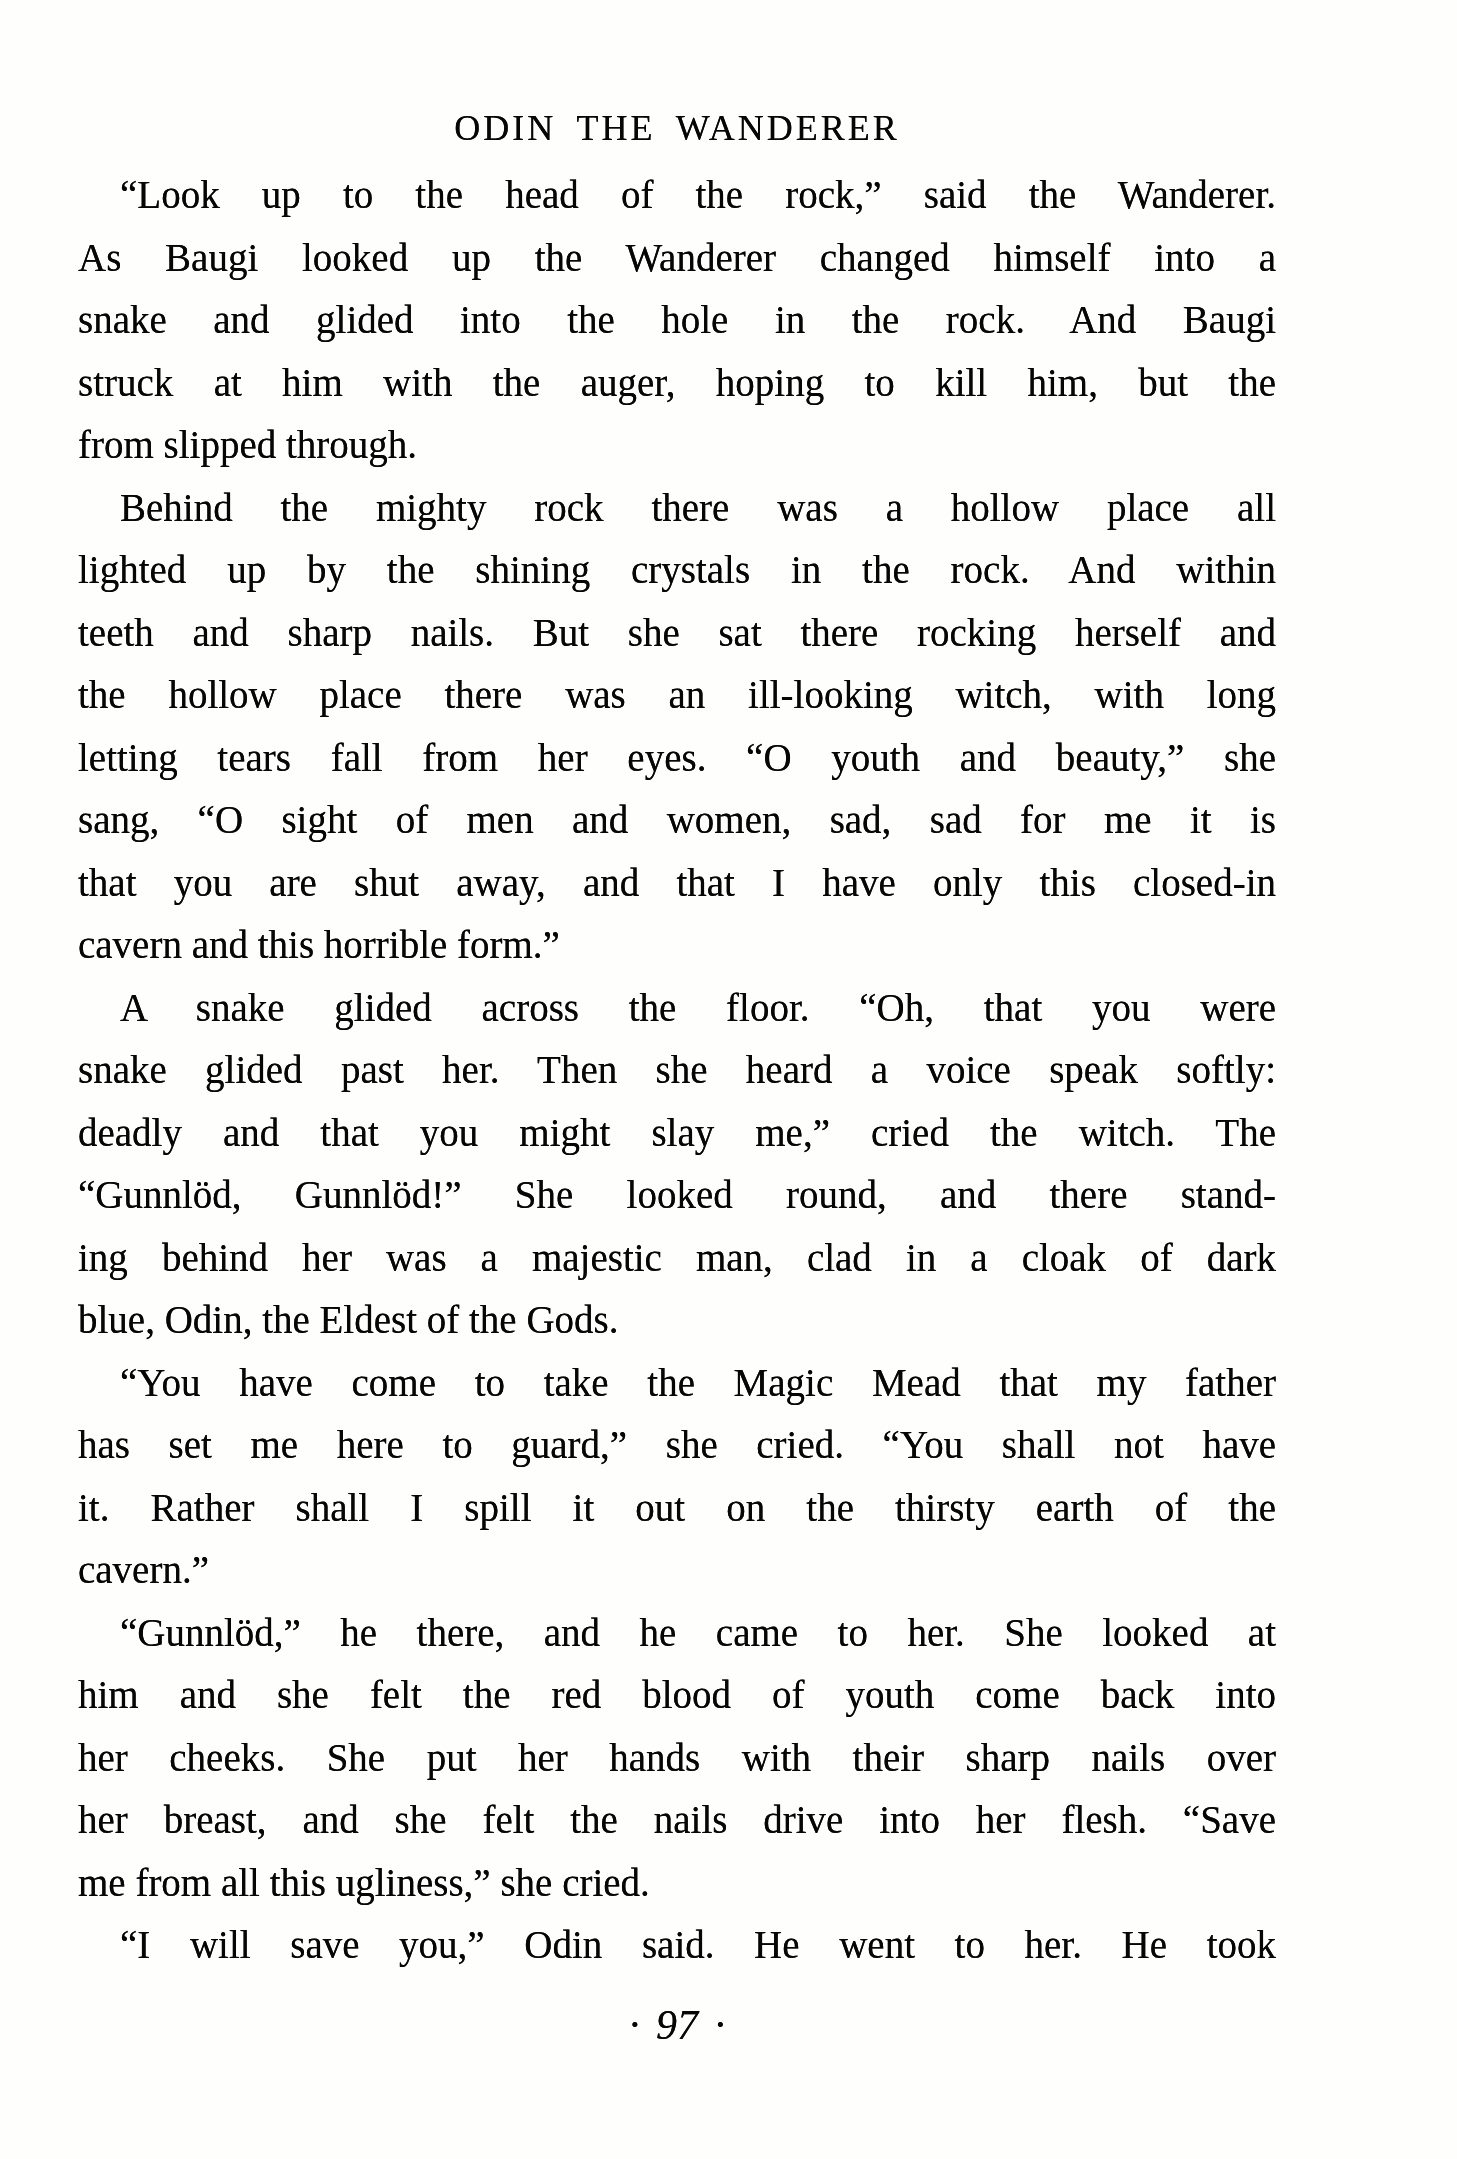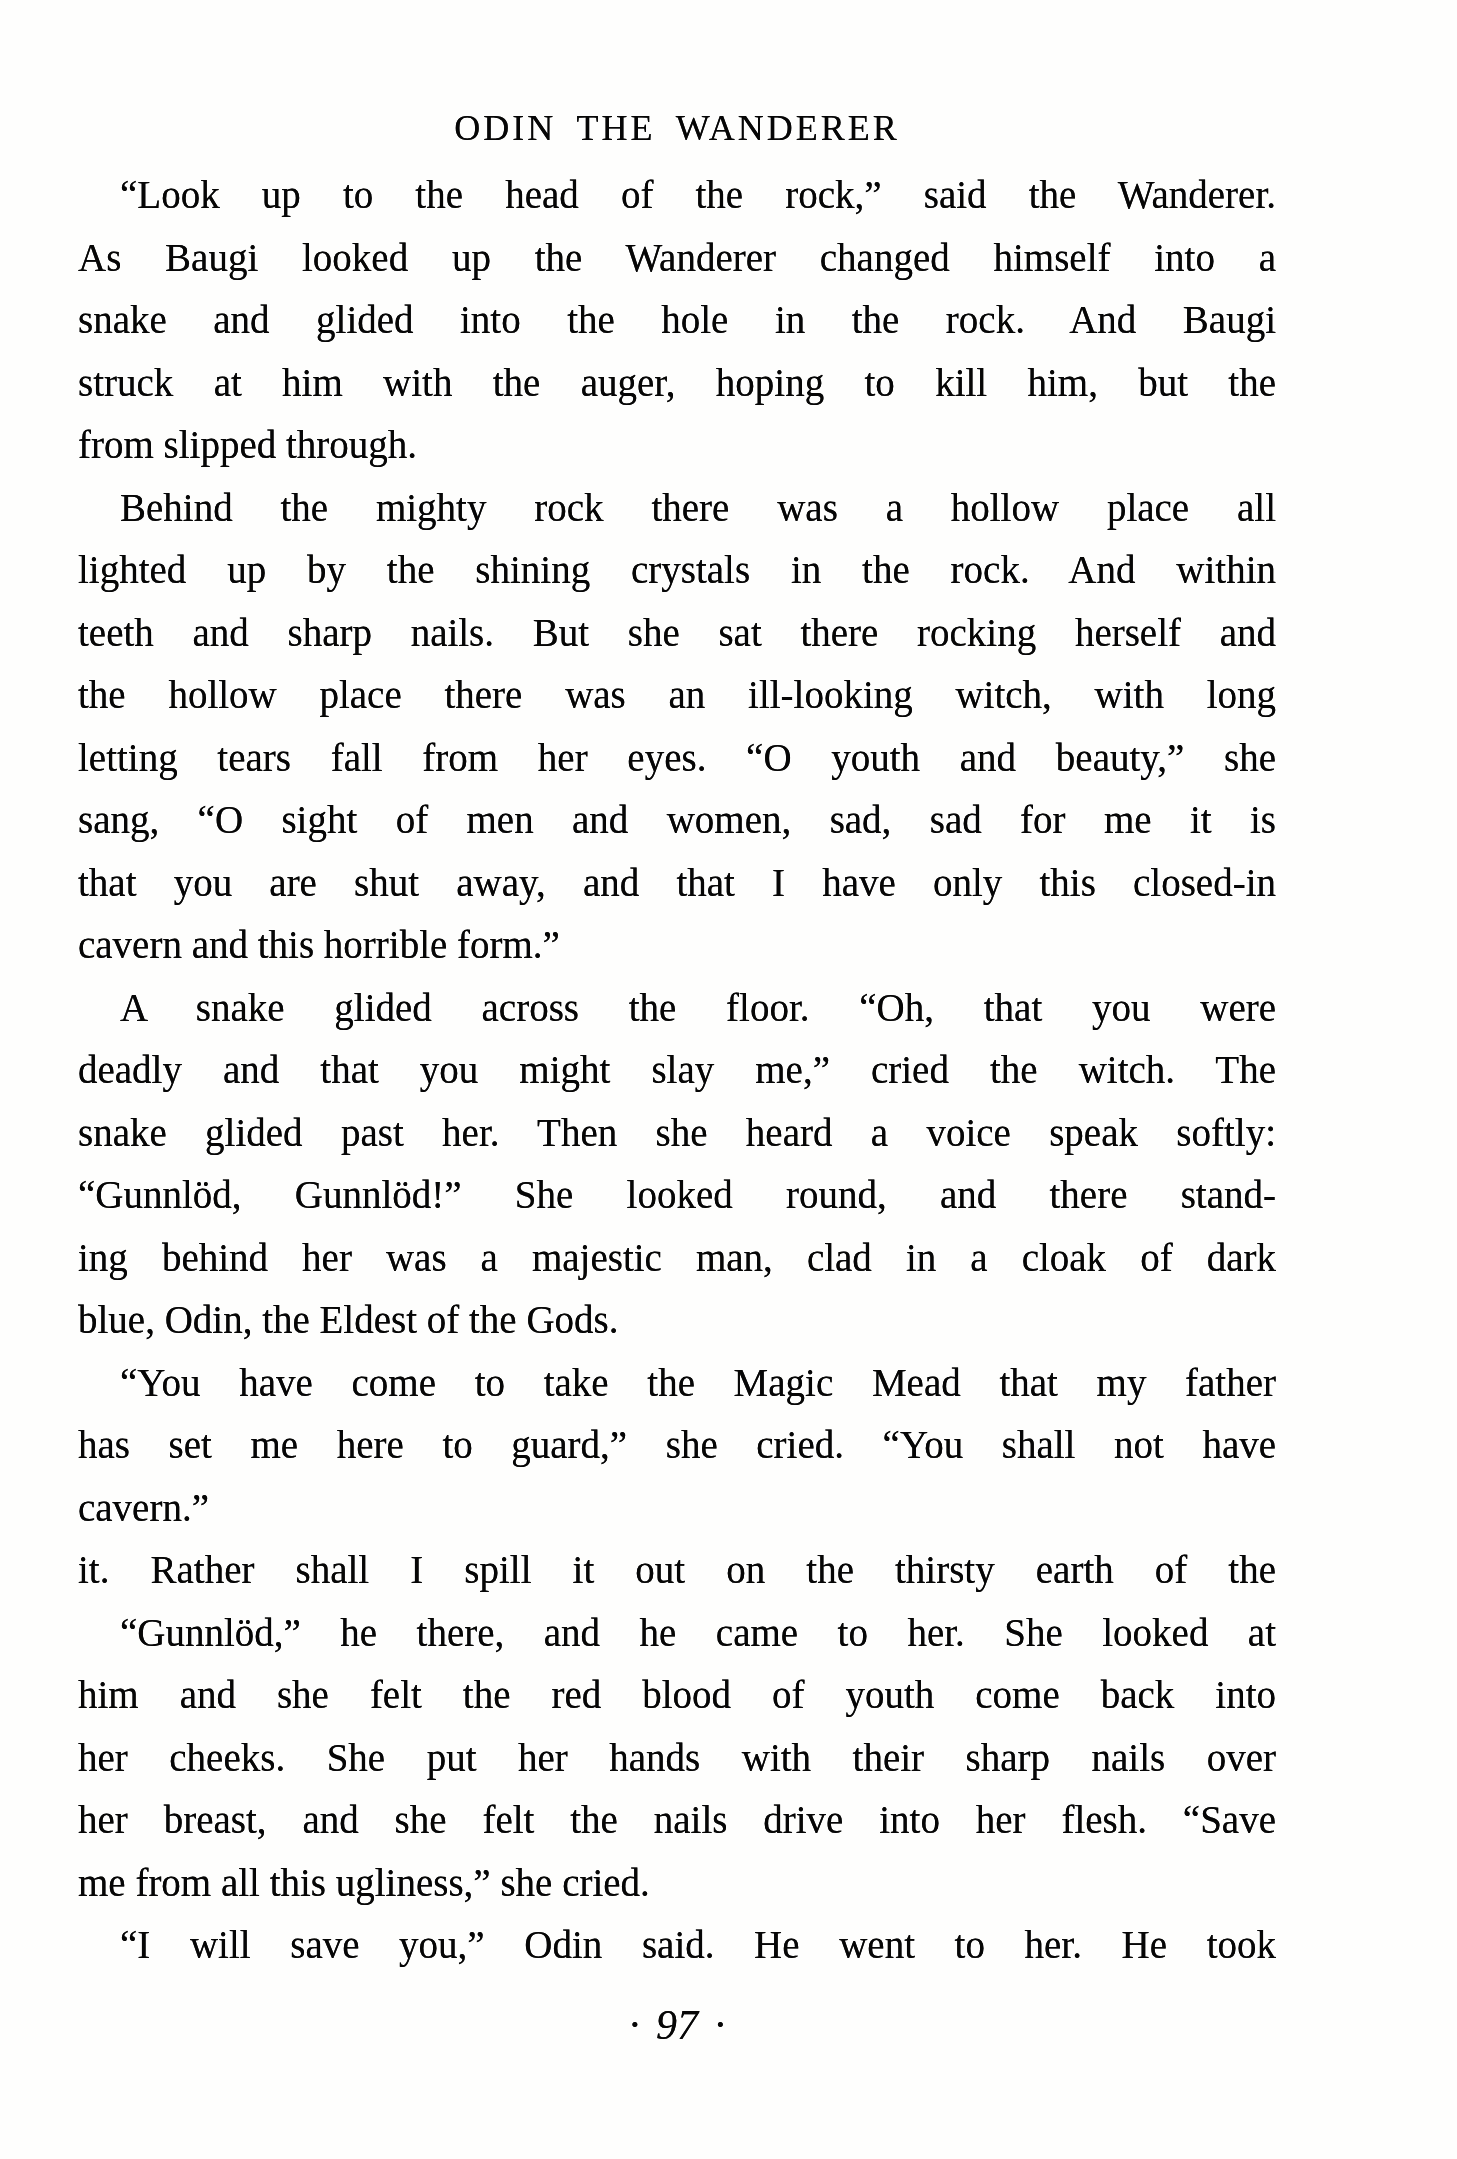--- a/index.html
+++ b/index.html
@@ -89,32 +89,32 @@
       <div class="line j">teeth and sharp nails. But she sat there rocking herself and</div>
       <div class="line j">the hollow place there was an ill-looking witch, with long</div>
       <div class="line j">letting tears fall from her eyes. “O youth and beauty,” she</div>
       <div class="line j">sang, “O sight of men and women, sad, sad for me it is</div>
       <div class="line j">that you are shut away, and that I have only this closed-in</div>
       <div class="line">cavern and this horrible form.”</div>
     </div>
 
     <div class="para">
       <div class="line j indent">A snake glided across the floor. “Oh, that you were</div>
+      <div class="line j">snake glided past her. Then she heard a voice speak softly:</div>
       <div class="line j">deadly and that you might slay me,” cried the witch. The</div>
-      <div class="line j">snake glided past her. Then she heard a voice speak softly:</div>
       <div class="line j">“Gunnlöd, Gunnlöd!” She looked round, and there stand-</div>
       <div class="line j">ing behind her was a majestic man, clad in a cloak of dark</div>
       <div class="line">blue, Odin, the Eldest of the Gods.</div>
     </div>
 
     <div class="para">
       <div class="line j indent">“You have come to take the Magic Mead that my father</div>
       <div class="line j">has set me here to guard,” she cried. “You shall not have</div>
+      <div class="line j">it. Rather shall I spill it out on the thirsty earth of the</div>
       <div class="line">cavern.”</div>
-      <div class="line j">it. Rather shall I spill it out on the thirsty earth of the</div>
     </div>
 
     <div class="para">
       <div class="line j indent">“Gunnlöd,” he there, and he came to her. She looked at</div>
       <div class="line j">him and she felt the red blood of youth come back into</div>
       <div class="line j">her cheeks. She put her hands with their sharp nails over</div>
       <div class="line j">her breast, and she felt the nails drive into her flesh. “Save</div>
       <div class="line">me from all this ugliness,” she cried.</div>
     </div>
 

